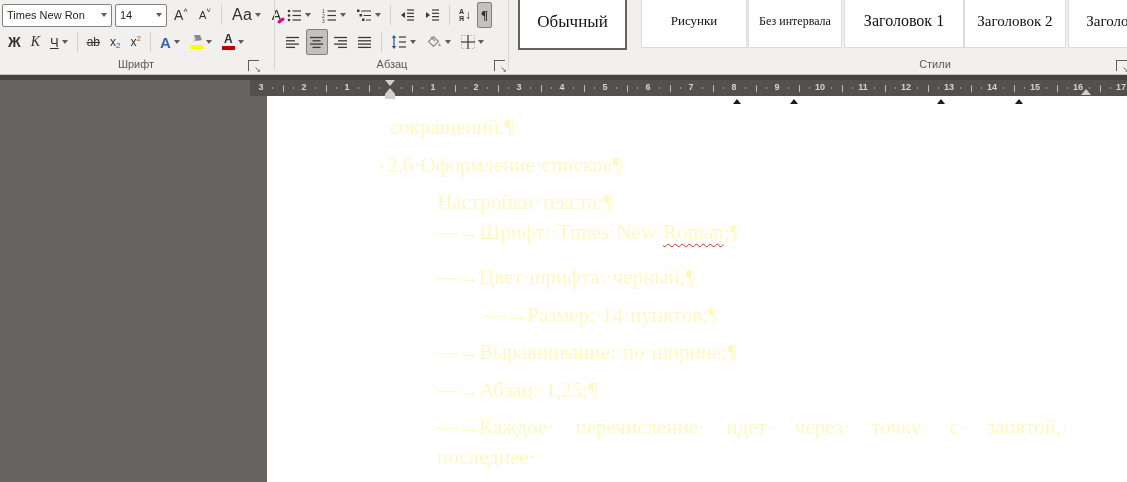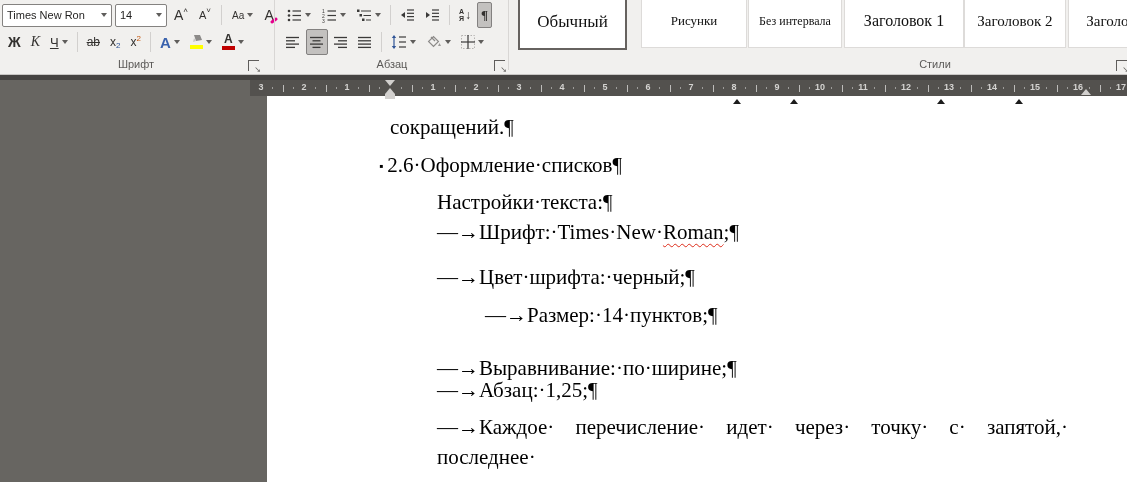--- a/index.html
+++ b/index.html
@@ -49,21 +49,21 @@
   
   .ruler{position:absolute;left:250px;top:80px;width:877px;height:16px;background:#53514e;overflow:hidden;}
   .ruler-num{position:absolute;top:2px;font-size:9px;font-weight:bold;color:#d4d3d1;transform:translateX(-50%);}
   .tick-bar{position:absolute;top:5px;width:1px;height:7px;background:#bdbcba;}
   .tick-dot{position:absolute;top:7px;width:1px;height:2px;background:#9d9c9a;}
   .tri-down{width:0;height:0;border-left:5px solid transparent;border-right:5px solid transparent;border-top:6px solid #d2d0ce;}
   .tri-up{width:0;height:0;border-left:5px solid transparent;border-right:5px solid transparent;border-bottom:6px solid #d2d0ce;}
   .indent-box{width:10px;height:5px;background:#d2d0ce;}
   .page{position:absolute;left:267px;top:96px;width:860px;height:386px;background:#fff;}
   .clip-mark{position:absolute;width:0;height:0;border-left:4px solid transparent;border-right:4px solid transparent;border-bottom:5px solid #1c1c1c;}
-  .docline{position:absolute;font-family:"Liberation Serif",serif;font-size:21px;line-height:30px;color:#000000;white-space:nowrap;}
+  .docline{position:absolute;font-family:"Liberation Serif",serif;font-size:21px;line-height:30px;color:#fef9c3;white-space:nowrap;}
   .docline.just{white-space:normal;text-align:justify;text-align-last:justify;}
   .h-bullet{font-size:12px;margin-right:4px;position:relative;top:-2px;}
   .misspell{text-decoration:underline wavy #dd2c1a 1px;text-underline-offset:4px;}
 </style>
 </head>
 <body>
 
 <div class="ribbon">
 
   <div>
@@ -79,21 +79,21 @@
       <div class="rbtn">
         <span class="big-a">А</span>
           <span class="mini-up">˄</span>
       </div>
       <div class="rbtn">
         <span style="font-size:11px">А</span>
           <span class="mini-dn">˅</span>
       </div>
       <span class="insep"></span>
       <div class="rbtn">
-        <span style="font-size:10px">Аа</span>
+        <span style="font-size:16px">Аа</span>
         <span class="drop"></span>
       </div>
       <div class="rbtn">
         <span class="big-a">А</span>
         <span class="eraser"></span>
       </div>
     </div>
     <div class="rrow" style="top:29px;left:4px;gap:2px;">
       <div class="rbtn b-bold">
           <span>Ж</span>
@@ -392,16 +392,16 @@
     <div class="clip-mark" style="left: 733px; top: 99px;"></div>
     <div class="clip-mark" style="left: 790px; top: 99px;"></div>
     <div class="clip-mark" style="left: 937px; top: 99px;"></div>
     <div class="clip-mark" style="left: 1015px; top: 99px;"></div>
     <div class="docline" style="top: 112px; left: 390px;">сокращений.¶</div>
     <div class="docline" style="top: 149.5px; left: 379px;"><span class="h-bullet">▪</span>2.6·Оформление·списков¶</div>
     <div class="docline" style="top: 187px; left: 437px;">Настройки·текста:¶</div>
     <div class="docline" style="top: 217px; left: 437px;"><span>—→Шрифт:·Times·New·</span><span class="misspell" style="text-decoration-color: rgb(221, 44, 26);">Roman</span><span>;¶</span></div>
     <div class="docline" style="top: 262px; left: 437px;">—→Цвет·шрифта:·черный;¶</div>
     <div class="docline" style="top: 299.5px; left: 437px; margin-left: 48px;">—→Размер:·14·пунктов;¶</div>
-    <div class="docline" style="top: 337px; left: 437px; margin-top: 16px;">—→Выравнивание:·по·ширине;¶</div>
+    <div class="docline" style="top: 337px; left: 437px;">—→Выравнивание:·по·ширине;¶</div>
     <div class="docline" style="top: 374.5px; left: 437px;">—→Абзац:·1,25;¶</div>
     <div class="docline just" style="top: 412px; left: 437px; width: 631px;">—→Каждое· перечисление· идет· через· точку· с· запятой,· последнее·</div>
   </div>
 
 </body></html>

